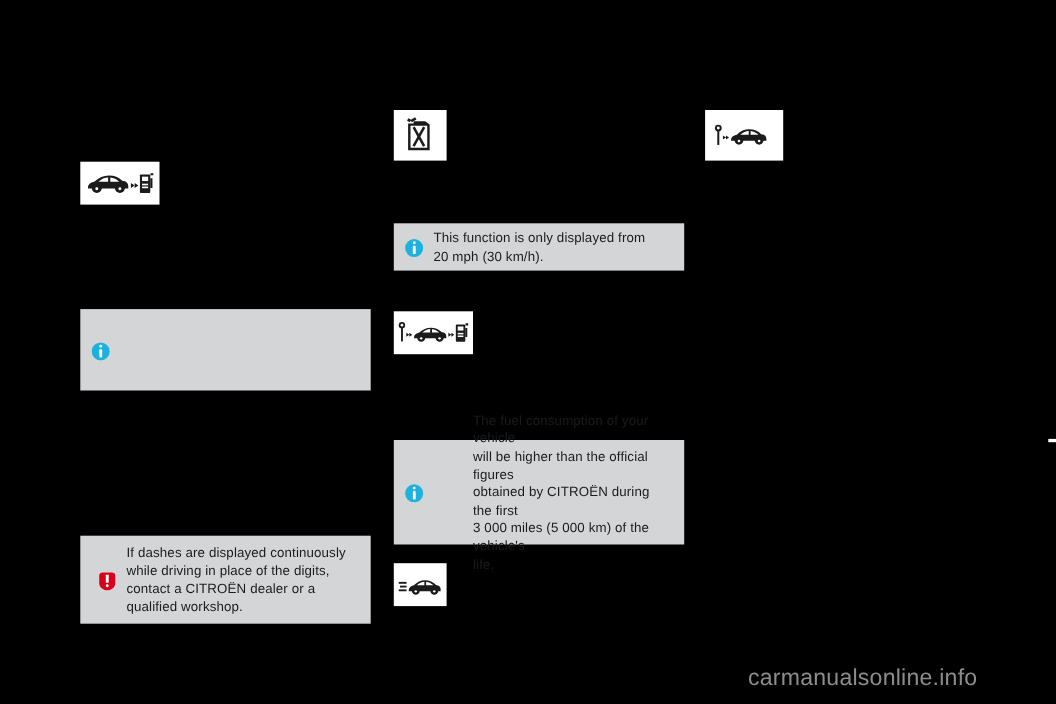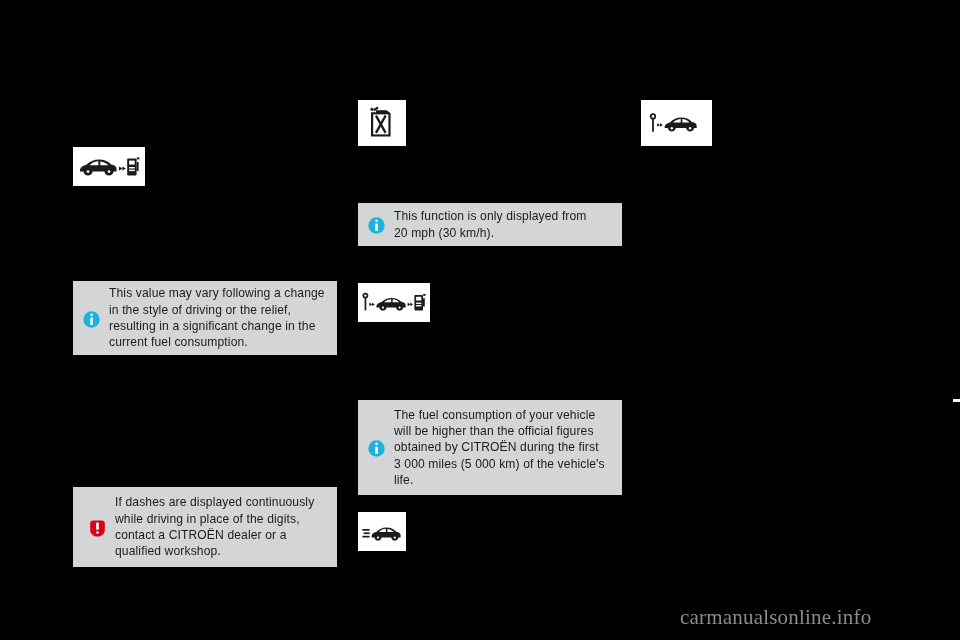--- a/index.html
+++ b/index.html
@@ -56,38 +56,38 @@
   
   #plate-fuel-range      { left: 73px;  top: 147px; width: 72px;  height: 39px; }
   #plate-fuel-empty      { left: 358px; top: 100px; width: 48px;  height: 46px; }
   #plate-range-to-pump   { left: 358px; top: 283px; width: 72px;  height: 39px; }
   #plate-speed-car       { left: 358px; top: 512px; width: 48px;  height: 39px; }
   #plate-distance-car    { left: 641px; top: 100px; width: 71px;  height: 46px; }
 
   #note-value-vary       { left: 73px;  top: 281px; width: 264px; height: 74px; }
   #note-dashes           { left: 73px;  top: 487px; width: 264px; height: 80px; padding-left: 16px; }
   #note-displayed-from   { left: 358px; top: 203px; width: 264px; height: 43px; }
-  #note-consumption      { left: 358px; top: 400px; width: 264px; height: 95px; }
+  #note-consumption      { left: 358px; top: 400px; width: 264px; height: 95px; gap: 36px; }
 
   
   #edge-tick {
     position: absolute;
     left: 953px;
     top: 399px;
     width: 7px;
     height: 3px;
     background: #ffffff;
   }
 
   
   #watermark {
     position: absolute;
     left: 680px;
     top: 604px;
-    font-family: Liberation Serif, serif;
+    font-family: Liberation Sans, sans-serif;
     font-size: 21px;
     line-height: 26px;
     color: #8c8c8c;
     letter-spacing: 0.2px;
     white-space: nowrap;
   }
 </style>
 </head>
 <body>
 
@@ -224,24 +224,20 @@
 </div>
 
 <div class="note-box" id="note-value-vary">
   <span class="note-icon">
     <svg width="17" height="17" viewBox="0 0 17 17" aria-hidden="true">
       <circle cx="8.5" cy="8.5" r="8.2" fill="#1cb2dd"></circle>
       <rect x="7.3" y="2.4" width="2.6" height="2.6" rx="1.3" fill="#ffffff"></rect>
       <rect x="7.3" y="6.4" width="2.6" height="7.6" rx="0.6" fill="#ffffff"></rect>
     </svg>
   </span>
-  <span class="note-text">This value may vary following a change
-in the style of driving or the relief,
-resulting in a significant change in the
-current fuel consumption.</span>
 </div>
 
 <div class="note-box" id="note-dashes">
   <span class="note-icon">
     <svg width="17" height="17" viewBox="0 0 17 17" aria-hidden="true">
       <path d="M1.2 3.2 C1.2 1.6 2.6 0.5 4.4 0.5 L12.6 0.5 C14.4 0.5 15.8 1.6 15.8 3.2
                L15.8 10.0 C15.8 14.0 12.4 16.6 8.5 16.6 C4.6 16.6 1.2 14.0 1.2 10.0 Z" fill="#d9001b"></path>
       <rect x="7.2" y="2.4" width="2.6" height="7.4" rx="0.5" fill="#ffffff"></rect>
       <rect x="7.2" y="11.2" width="2.6" height="2.6" rx="1.3" fill="#ffffff"></rect>
     </svg>

